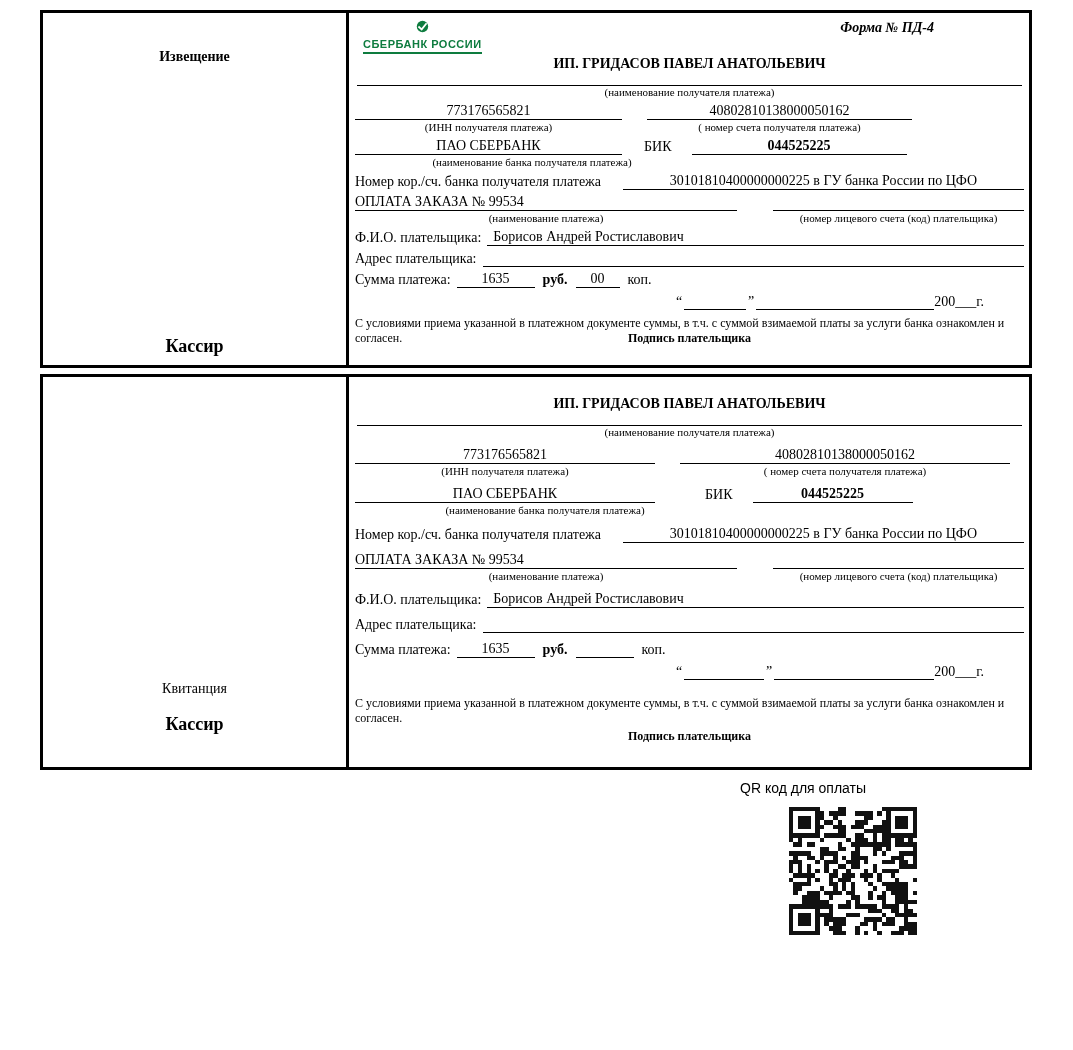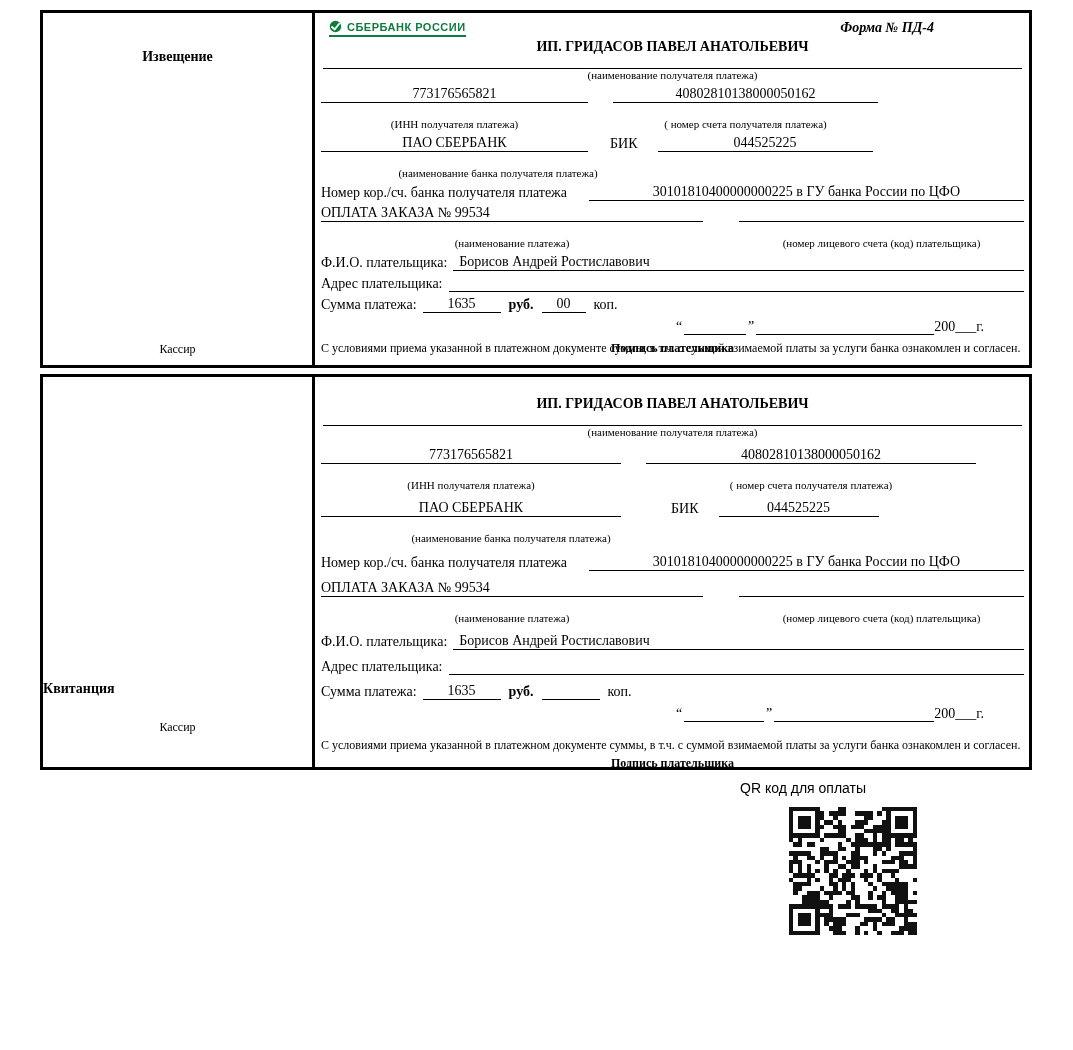--- a/index.html
+++ b/index.html
@@ -5,50 +5,50 @@
   * { margin:0; padding:0; box-sizing:border-box; }
   html,body { background:#fff; }
   .page {
     position:relative; width:1073px; height:1050px; background:#ffffff;
     font-family:"Liberation Serif", serif; color:#000; overflow:hidden;
   }
   .box { position:absolute; left:40px; width:992px; border:3px solid #000; background:#fff; display:flex; }
   .box1 { top:10px;  height:358px; }
   .box2 { top:374px; height:396px; }
 
-  .left-cell { width:272px; flex:none; border-right:3px solid #000; position:relative; }
+  .left-cell { width:306px; flex:none; border-right:3px solid #000; position:relative; }
   .section-title { margin-top:36px; text-align:center; font-weight:bold; font-size:14px; }
-  .cashier-bottom { position:absolute; width:100%; text-align:center; font-weight:normal; font-size:12px; }
+  .cashier-bottom { position:absolute; width:100%; text-align:center; font-weight:bold; font-size:18px; }
   .box1 .cashier-bottom { bottom:8px; }
-  .box2 .kvit-title { position:absolute; bottom:70px; width:100%; text-align:left; font-weight:bold; font-size:14px; }
+  .box2 .kvit-title { position:absolute; bottom:70px; width:100%; text-align:center; font-weight:normal; font-size:14px; }
   .box2 .cashier-bottom { bottom:32px; }
 
   .right-cell { flex:1; padding:5px 5px 4px 6px; position:relative; font-size:14px; }
 
   .hdr { display:flex; justify-content:space-between; align-items:flex-start; padding:2px 90px 0 8px; }
   .logo { display:inline-flex; align-items:center; gap:5px; color:#0e7c3f; font-weight:bold;
           font-size:11px; font-family:"Liberation Sans", sans-serif; letter-spacing:0.5px;
-          border-bottom:2px solid #0e7c3f; padding-bottom:2px; }
+          border-bottom:2px solid #0e7c3f; padding-bottom:2px;flex-direction:column; }
   .form-label { font-weight:bold; font-style:italic; font-size:14px; }
 
   .u   { border-bottom:1px solid #000; }
   .tc  { text-align:center; }
   .row { display:flex; align-items:flex-end; margin-top:4px; }
   .caption { font-size:11px; text-align:center; line-height:13px; }
-  .cap-row { display:flex; margin-top:15px; }
+  .cap-row { display:flex; margin-top:1px; }
   .flex1 { flex:1; }
 
   .payee { margin:2px 2px 0 2px; text-align:center; font-weight:bold; font-size:14px;
            border-bottom:1px solid #000; padding-bottom:13px; }
 
   .col-l { width:267px; } .gap25 { width:25px; flex:none; } .col-r { width:265px; }
   .box2 .col-l { width:300px; } .box2 .col-r { width:330px; }
 
   .bik-gap1 { width:22px; flex:none; } .bik-gap2 { width:20px; flex:none; }
-  .bik-val { width:215px; }
+  .bik-val { width:215px;font-weight:bold; }
   .box2 .bik-gap1 { width:50px; } .box2 .bik-val { width:160px; }
 
   .corr-label { white-space:nowrap; padding-right:22px; }
   .purpose-u { width:382px; } .purpose-gap { width:36px; flex:none; }
   .fio-label, .addr-label, .sum-label { white-space:nowrap; padding-right:6px; }
   .pad-left { padding-left:6px; }
 
   .sum-val { width:78px; } .kop-val { width:44px; }
   .rub-lbl { margin:0 8px 0 8px;font-weight:bold; } .kop-lbl { margin-left:8px; }
   .box2 .kop-val { width:58px; }

